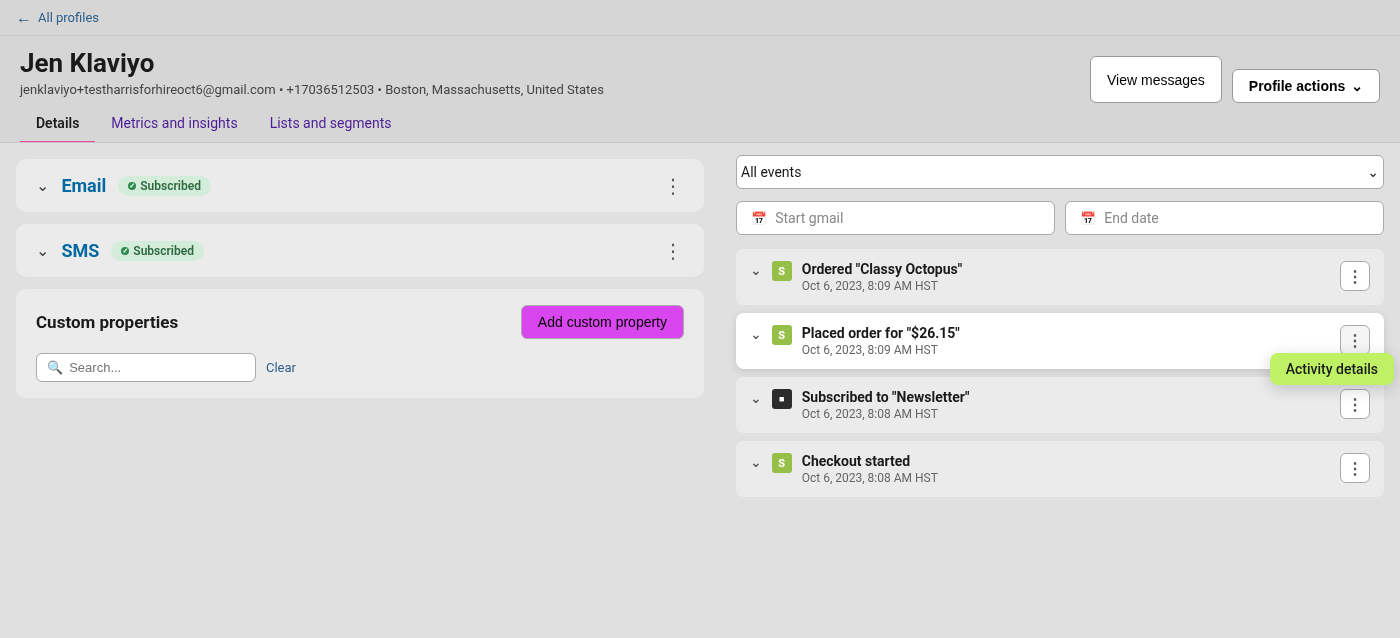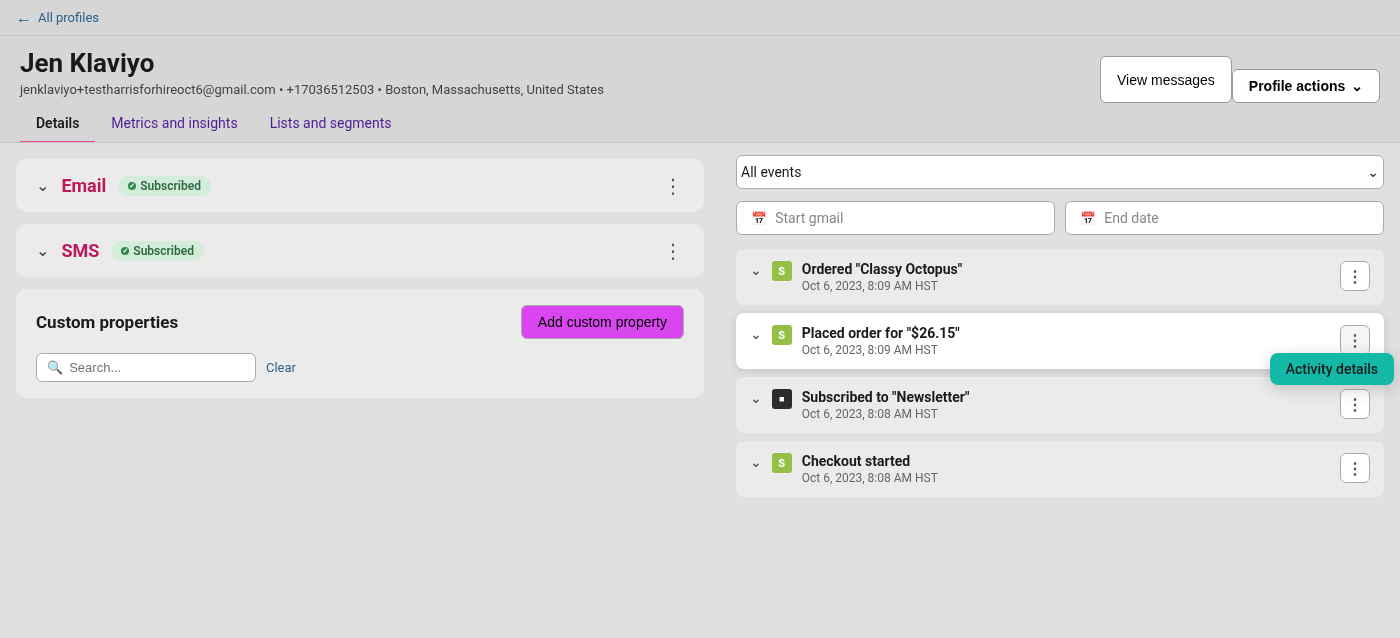--- a/index.html
+++ b/index.html
@@ -64,20 +64,21 @@
       color: #4c1d95;
       font-weight: 400;
     }
     .tab.active {
       border-bottom: 1px solid #ec4899;
       color: #1a1a1a;
       font-weight: 600;
     }
     .header-actions {
       display: flex;
+      gap: 10px;
       padding-top: 8px;
     }
     .btn-outline {
       background: #fff;
       border: 1.5px solid #999;
       border-radius: 6px;
       padding: 8px 16px;
       font-size: 14px;
       cursor: pointer;
       font-weight: 500;
@@ -129,21 +130,21 @@
     .chevron-btn {
       background: none;
       border: none;
       cursor: pointer;
       font-size: 16px;
       color: #444;
     }
     .sub-title {
       font-size: 18px;
       font-weight: 700;
-      color: #be185d;
+      color: #0369a1;
     }
     .badge-subscribed {
       display: inline-flex;
       align-items: center;
       gap: 4px;
       background: #d4edda;
       color: #2d6a3f;
       border-radius: 20px;
       padding: 3px 10px;
       font-size: 12px;
@@ -348,21 +349,21 @@
       font-weight: 700;
       color: #555;
       flex-shrink: 0;
     }
 
     
     .context-menu {
       position: absolute;
       right: -10px;
       top: 40px;
-      background: #14b8a6;
+      background: #bef264;
       border-radius: 8px;
       box-shadow: 0 4px 16px rgba(0,0,0,0.18);
       padding: 8px 16px;
       z-index: 10;
       white-space: nowrap;
       font-size: 14px;
       font-weight: 500;
       color: #1a1a1a;
     }
   </style>

